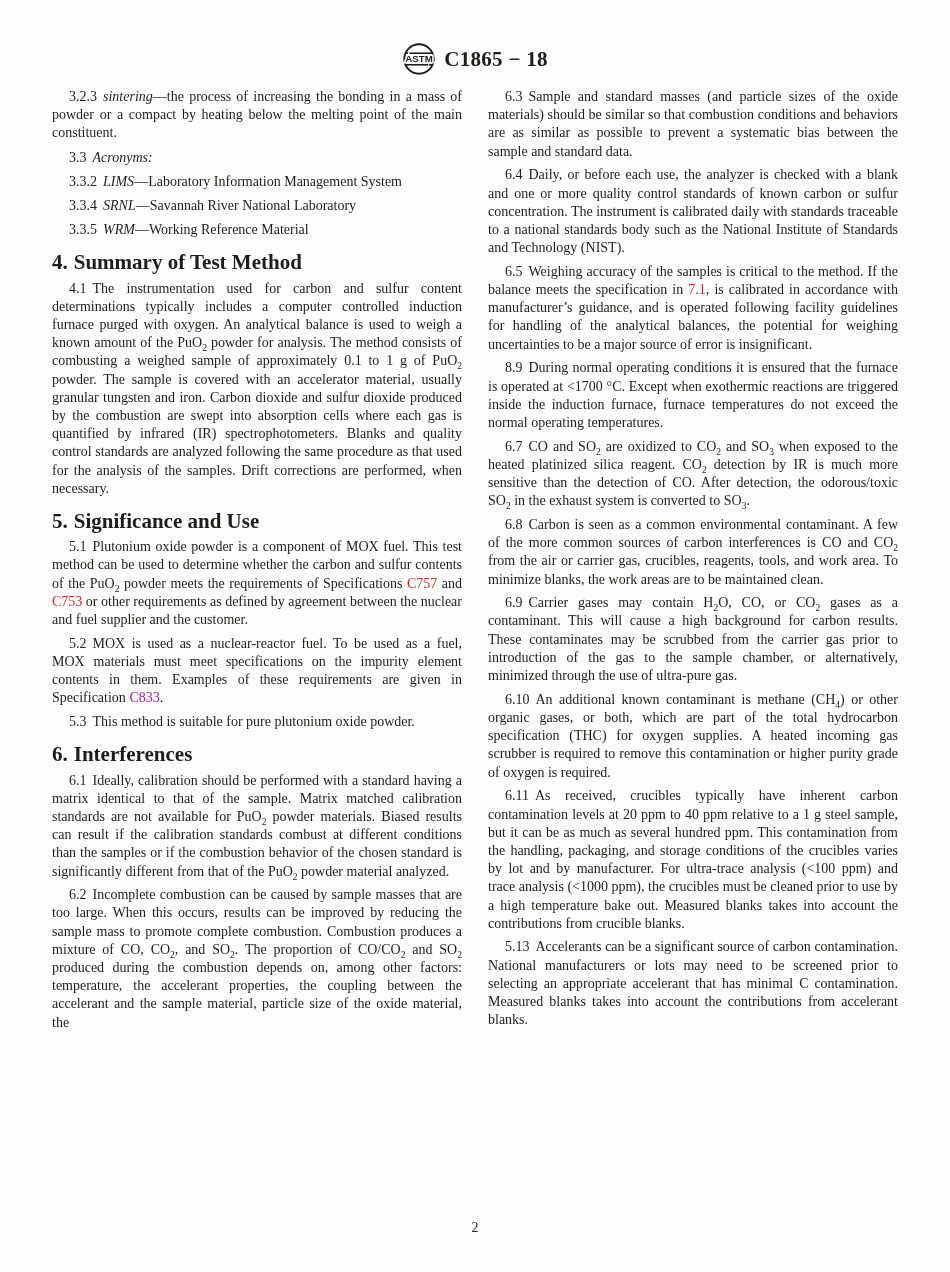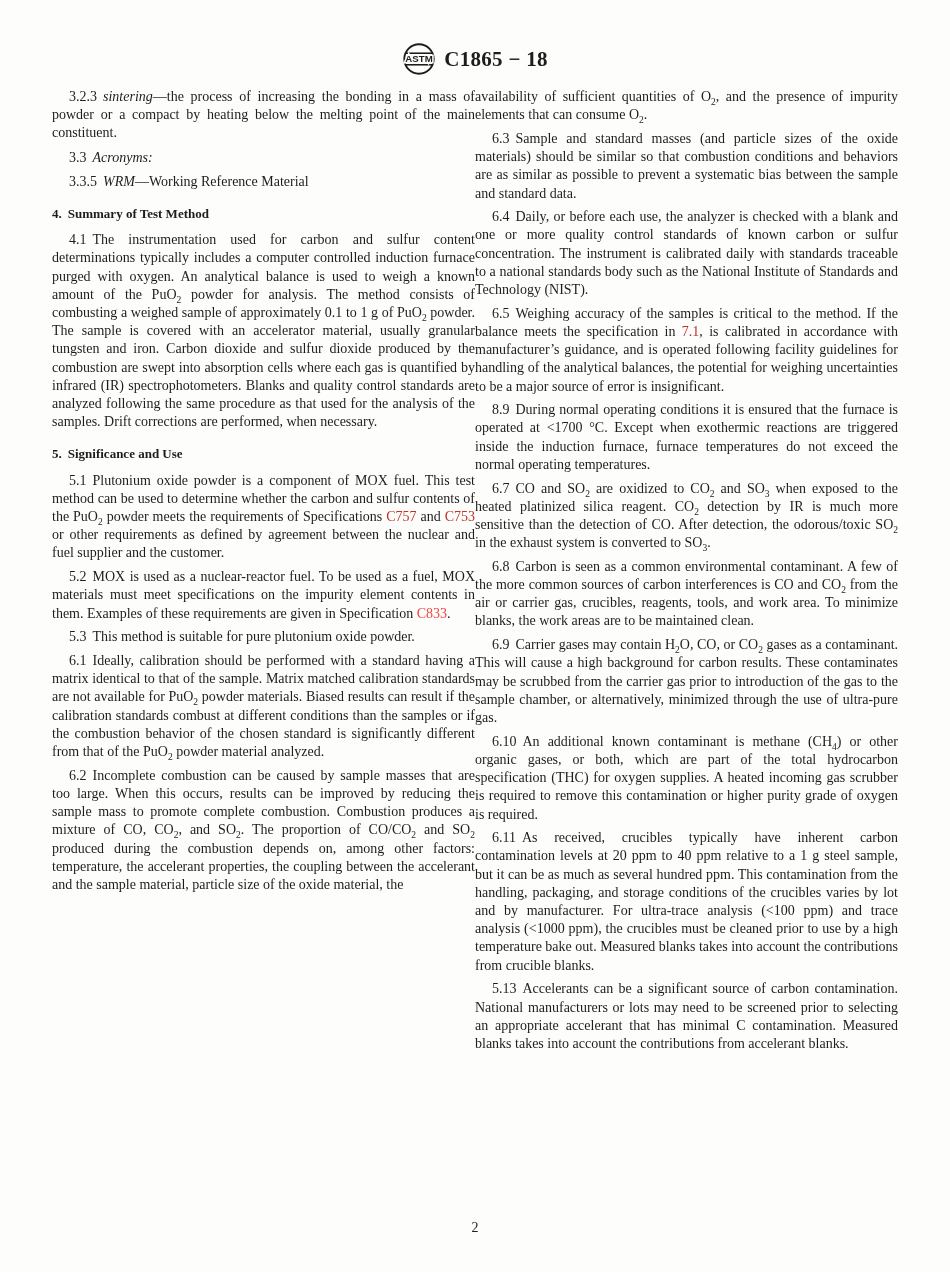--- a/index.html
+++ b/index.html
@@ -24,35 +24,36 @@
     gap: 8px;
   }
   .logo { display: block; }
   .doc-number {
     font-weight: bold;
     font-size: 21px;
     letter-spacing: 0.3px;
   }
   .columns {
     display: flex;
+    gap: 26px;
     padding: 12px 52px 0 52px;
   }
   .column {
     width: 411px;
     flex: 1;
     font-size: 14px;
     line-height: 18.2px;
     text-align: justify;
   }
   .column p, .column h2 { margin: 0; }
   p.para { margin: 5.5px 0; text-indent: 17px; }
   p.para.noindent { text-indent: 0; }
   p.term { margin: 6px 0; text-indent: 17px; }
   h2.heading {
-    font-size: 13px;
+    font-size: 21px;
     font-weight: bold;
     margin: 14px 0 8px 0;
     text-align: left;
   }
   .column > :first-child { margin-top: 0; }
   .italic { font-style: italic; }
   .secnum { margin-right: 6px; }
   a.ref-link { text-decoration: none; cursor: pointer; }
   sub { font-size: 9.5px; line-height: 0; }
   .footer {
@@ -76,32 +77,34 @@
       <line x1="5" y1="29.5" x2="39" y2="29.5" stroke="#1d1d1b" stroke-width="2"></line>
       <text x="22" y="26.5" text-anchor="middle" font-family="Liberation Sans, sans-serif" font-size="12.5" font-weight="bold" fill="#1d1d1b" stroke="#fdfdfb" stroke-width="4" paint-order="stroke">ASTM</text>
     </svg>
     <div class="doc-number">C1865 − 18</div>
   </header>
 
   <main class="columns">
     <div class="column" id="col-left">
         <p class="para"><span class="secnum">3.2.3</span><span class="italic">sintering</span><span>—the process of increasing the bonding in a mass of powder or a compact by heating below the melting point of the main constituent.</span></p>
         <p class="term"><span class="secnum">3.3</span><span class="italic">Acronyms:</span></p>
+        <p class="term"><span class="secnum">3.3.2</span><span class="italic">LIMS</span><span>—Laboratory Information Management System</span></p>
+        <p class="term"><span class="secnum">3.3.4</span><span class="italic">SRNL</span><span>—Savannah River National Laboratory</span></p>
         <p class="term"><span class="secnum">3.3.5</span><span class="italic">WRM</span><span>—Working Reference Material</span></p>
         <h2 class="heading"><span class="secnum">4.</span><span>Summary of Test Method</span></h2>
         <p class="para"><span class="secnum">4.1</span><span>The instrumentation used for carbon and sulfur content determinations typically includes a computer controlled induction furnace purged with oxygen. An analytical balance is used to weigh a known amount of the PuO</span><sub>2</sub><span> powder for analysis. The method consists of combusting a weighed sample of approximately 0.1 to 1 g of PuO</span><sub>2</sub><span> powder. The sample is covered with an accelerator material, usually granular tungsten and iron. Carbon dioxide and sulfur dioxide produced by the combustion are swept into absorption cells where each gas is quantified by infrared (IR) spectrophotometers. Blanks and quality control standards are analyzed following the same procedure as that used for the analysis of the samples. Drift corrections are performed, when necessary.</span></p>
         <h2 class="heading"><span class="secnum">5.</span><span>Significance and Use</span></h2>
         <p class="para"><span class="secnum">5.1</span><span>Plutonium oxide powder is a component of MOX fuel. This test method can be used to determine whether the carbon and sulfur contents of the PuO</span><sub>2</sub><span> powder meets the requirements of Specifications </span><a class="ref-link" style="color: rgb(191, 50, 41);">C757</a><span> and </span><a class="ref-link" style="color: rgb(191, 50, 41);">C753</a><span> or other requirements as defined by agreement between the nuclear and fuel supplier and the customer.</span></p>
-        <p class="para"><span class="secnum">5.2</span><span>MOX is used as a nuclear-reactor fuel. To be used as a fuel, MOX materials must meet specifications on the impurity element contents in them. Examples of these requirements are given in Specification </span><a class="ref-link" style="color: #ef4444;">C833</a><span>.</span></p>
+        <p class="para"><span class="secnum">5.2</span><span>MOX is used as a nuclear-reactor fuel. To be used as a fuel, MOX materials must meet specifications on the impurity element contents in them. Examples of these requirements are given in Specification </span><a class="ref-link" style="color: #a21caf;">C833</a><span>.</span></p>
         <p class="para"><span class="secnum">5.3</span><span>This method is suitable for pure plutonium oxide powder.</span></p>
+        <h2 class="heading"><span class="secnum">6.</span><span>Interferences</span></h2>
         <p class="para"><span class="secnum">6.1</span><span>Ideally, calibration should be performed with a standard having a matrix identical to that of the sample. Matrix matched calibration standards are not available for PuO</span><sub>2</sub><span> powder materials. Biased results can result if the calibration standards combust at different conditions than the samples or if the combustion behavior of the chosen standard is significantly different from that of the PuO</span><sub>2</sub><span> powder material analyzed.</span></p>
         <p class="para"><span class="secnum">6.2</span><span>Incomplete combustion can be caused by sample masses that are too large. When this occurs, results can be improved by reducing the sample mass to promote complete combustion. Combustion produces a mixture of CO, CO</span><sub>2</sub><span>, and SO</span><sub>2</sub><span>. The proportion of CO/CO</span><sub>2</sub><span> and SO</span><sub>2</sub><span> produced during the combustion depends on, among other factors: temperature, the accelerant properties, the coupling between the accelerant and the sample material, particle size of the oxide material, the</span></p>
       </div>
     <div class="column" id="col-right">
-        <p class="para noindent"><span>availability of sufficient quantities of O</span><sub>2</sub><span>, and the presence of impurity elements that can consume O</span><sub>2</sub><span>.</span></p>
         <p class="para"><span class="secnum">6.3</span><span>Sample and standard masses (and particle sizes of the oxide materials) should be similar so that combustion conditions and behaviors are as similar as possible to prevent a systematic bias between the sample and standard data.</span></p>
         <p class="para"><span class="secnum">6.4</span><span>Daily, or before each use, the analyzer is checked with a blank and one or more quality control standards of known carbon or sulfur concentration. The instrument is calibrated daily with standards traceable to a national standards body such as the National Institute of Standards and Technology (NIST).</span></p>
         <p class="para"><span class="secnum">6.5</span><span>Weighing accuracy of the samples is critical to the method. If the balance meets the specification in </span><a class="ref-link" style="color: rgb(191, 50, 41);">7.1</a><span>, is calibrated in accordance with manufacturer’s guidance, and is operated following facility guidelines for handling of the analytical balances, the potential for weighing uncertainties to be a major source of error is insignificant.</span></p>
         <p class="para"><span class="secnum">8.9</span><span>During normal operating conditions it is ensured that the furnace is operated at &lt;1700 °C. Except when exothermic reactions are triggered inside the induction furnace, furnace temperatures do not exceed the normal operating temperatures.</span></p>
         <p class="para"><span class="secnum">6.7</span><span>CO and SO</span><sub>2</sub><span> are oxidized to CO</span><sub>2</sub><span> and SO</span><sub>3</sub><span> when exposed to the heated platinized silica reagent. CO</span><sub>2</sub><span> detection by IR is much more sensitive than the detection of CO. After detection, the odorous/toxic SO</span><sub>2</sub><span> in the exhaust system is converted to SO</span><sub>3</sub><span>.</span></p>
         <p class="para"><span class="secnum">6.8</span><span>Carbon is seen as a common environmental contaminant. A few of the more common sources of carbon interferences is CO and CO</span><sub>2</sub><span> from the air or carrier gas, crucibles, reagents, tools, and work area. To minimize blanks, the work areas are to be maintained clean.</span></p>
         <p class="para"><span class="secnum">6.9</span><span>Carrier gases may contain H</span><sub>2</sub><span>O, CO, or CO</span><sub>2</sub><span> gases as a contaminant. This will cause a high background for carbon results. These contaminates may be scrubbed from the carrier gas prior to introduction of the gas to the sample chamber, or alternatively, minimized through the use of ultra-pure gas.</span></p>
         <p class="para"><span class="secnum">6.10</span><span>An additional known contaminant is methane (CH</span><sub>4</sub><span>) or other organic gases, or both, which are part of the total hydrocarbon specification (THC) for oxygen supplies. A heated incoming gas scrubber is required to remove this contamination or higher purity grade of oxygen is required.</span></p>
         <p class="para"><span class="secnum">6.11</span><span>As received, crucibles typically have inherent carbon contamination levels at 20 ppm to 40 ppm relative to a 1 g steel sample, but it can be as much as several hundred ppm. This contamination from the handling, packaging, and storage conditions of the crucibles varies by lot and by manufacturer. For ultra-trace analysis (&lt;100 ppm) and trace analysis (&lt;1000 ppm), the crucibles must be cleaned prior to use by a high temperature bake out. Measured blanks takes into account the contributions from crucible blanks.</span></p>
         <p class="para"><span class="secnum">5.13</span><span>Accelerants can be a significant source of carbon contamination. National manufacturers or lots may need to be screened prior to selecting an appropriate accelerant that has minimal C contamination. Measured blanks takes into account the contributions from accelerant blanks.</span></p>

